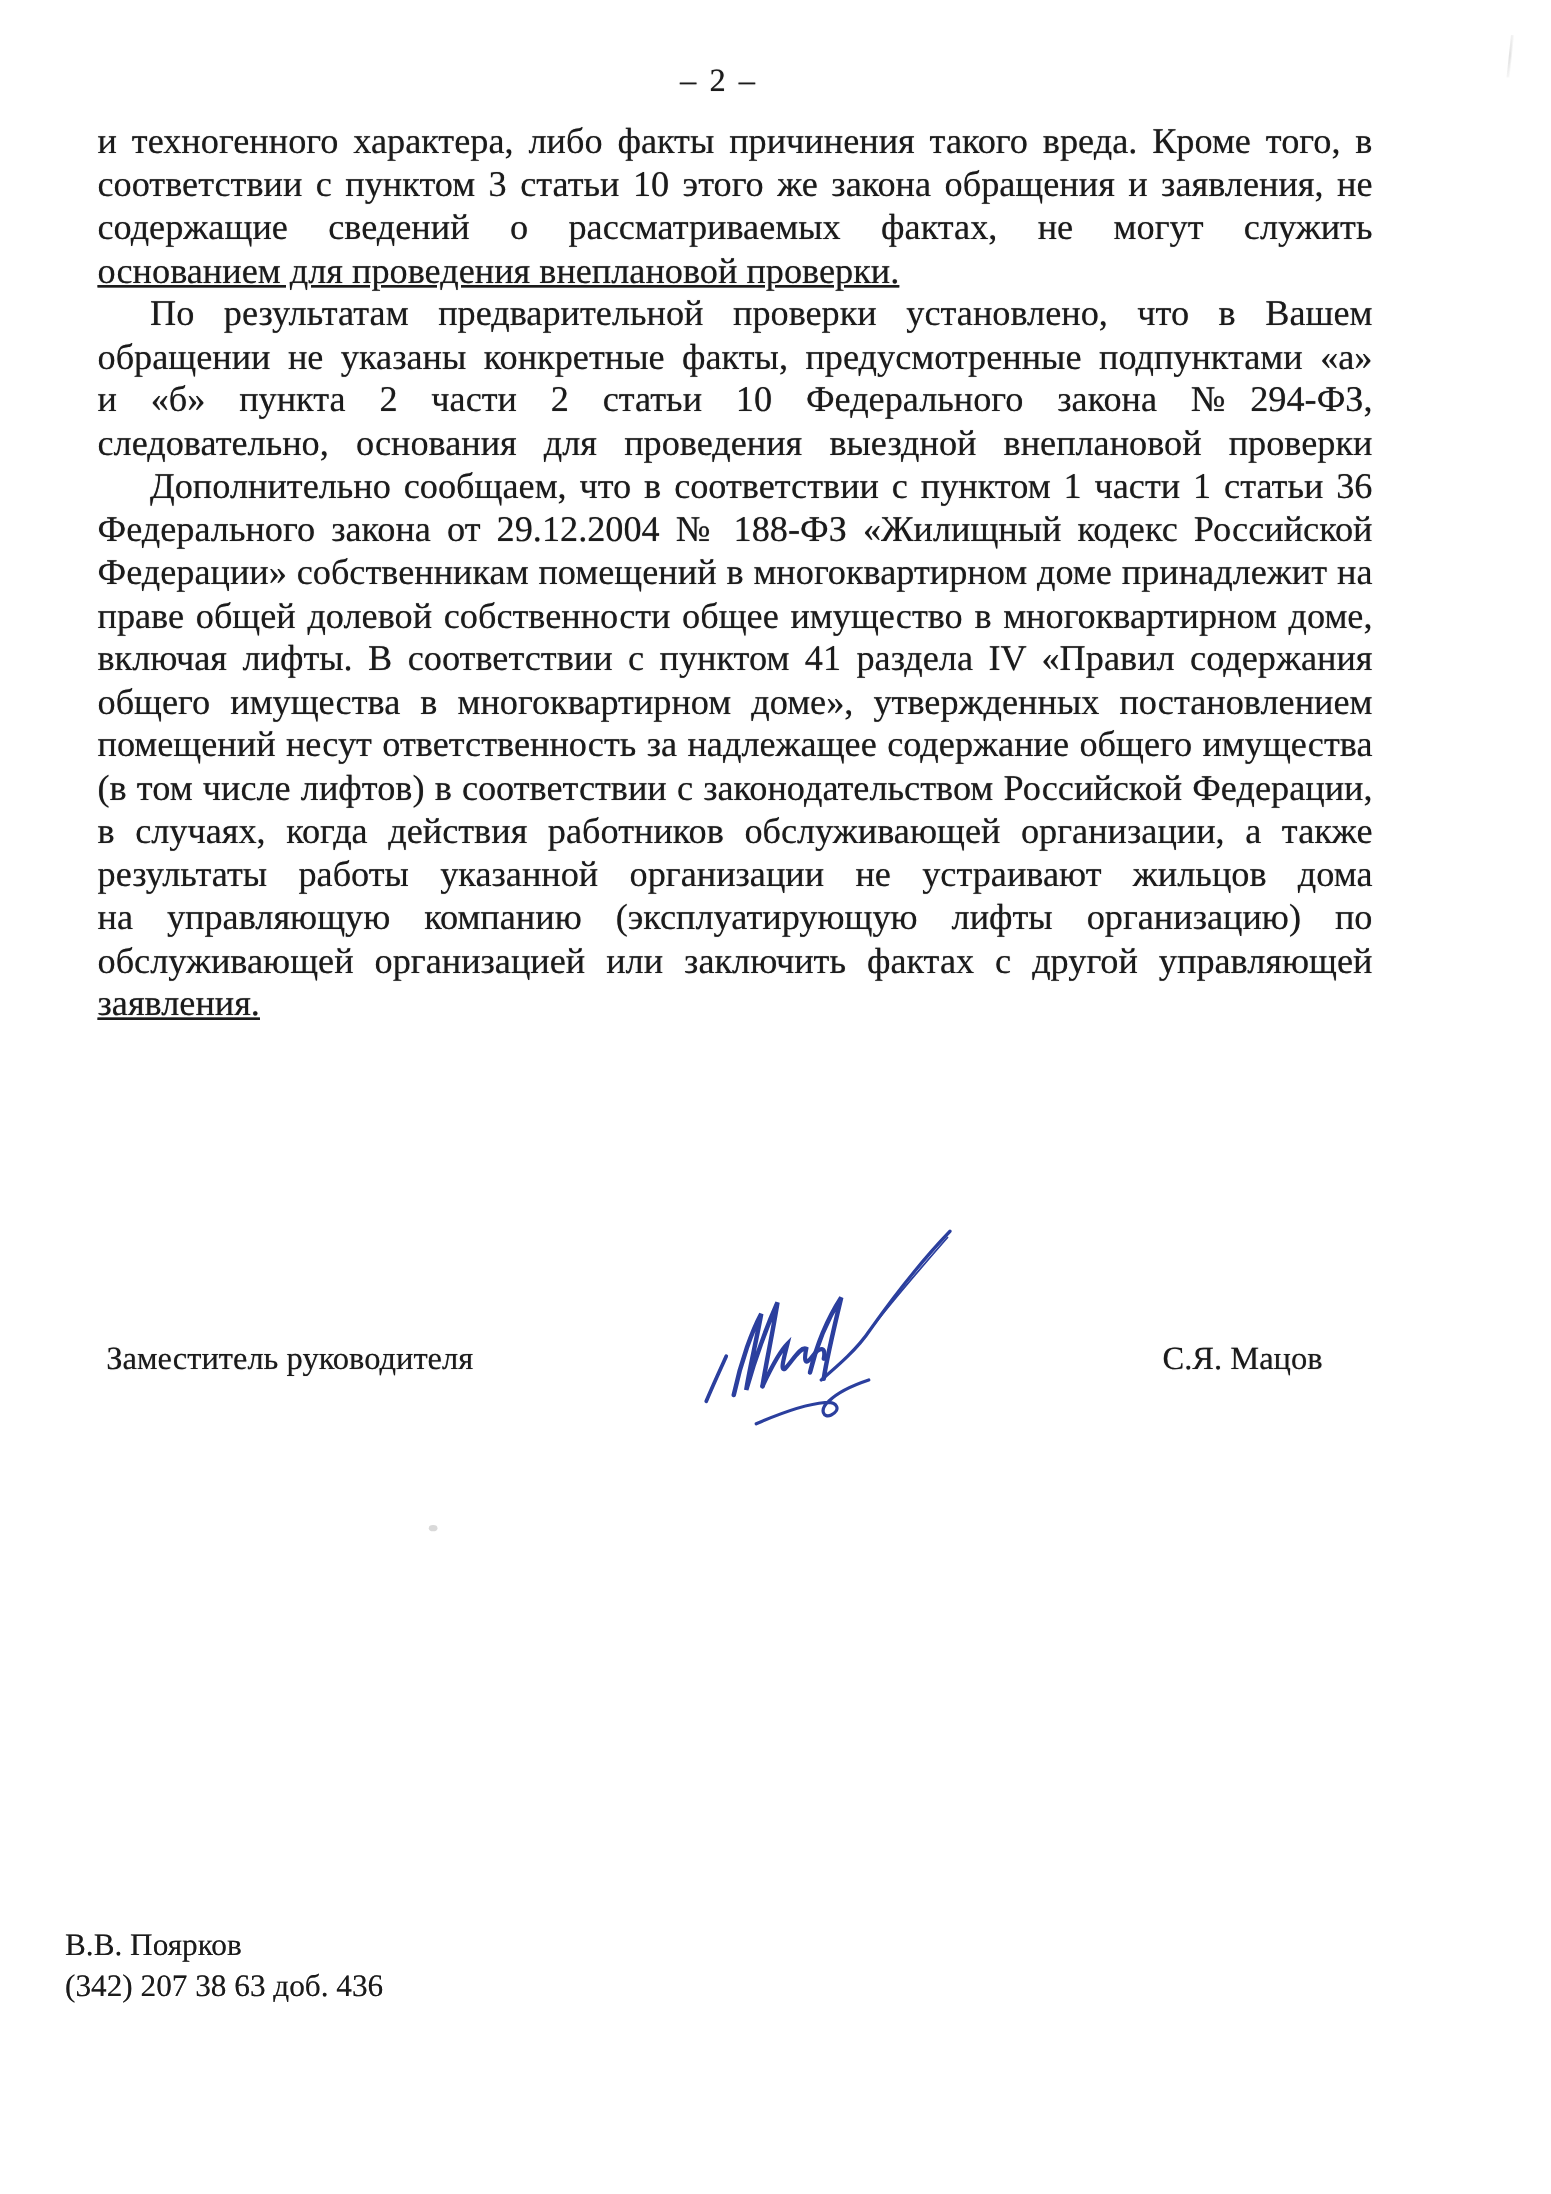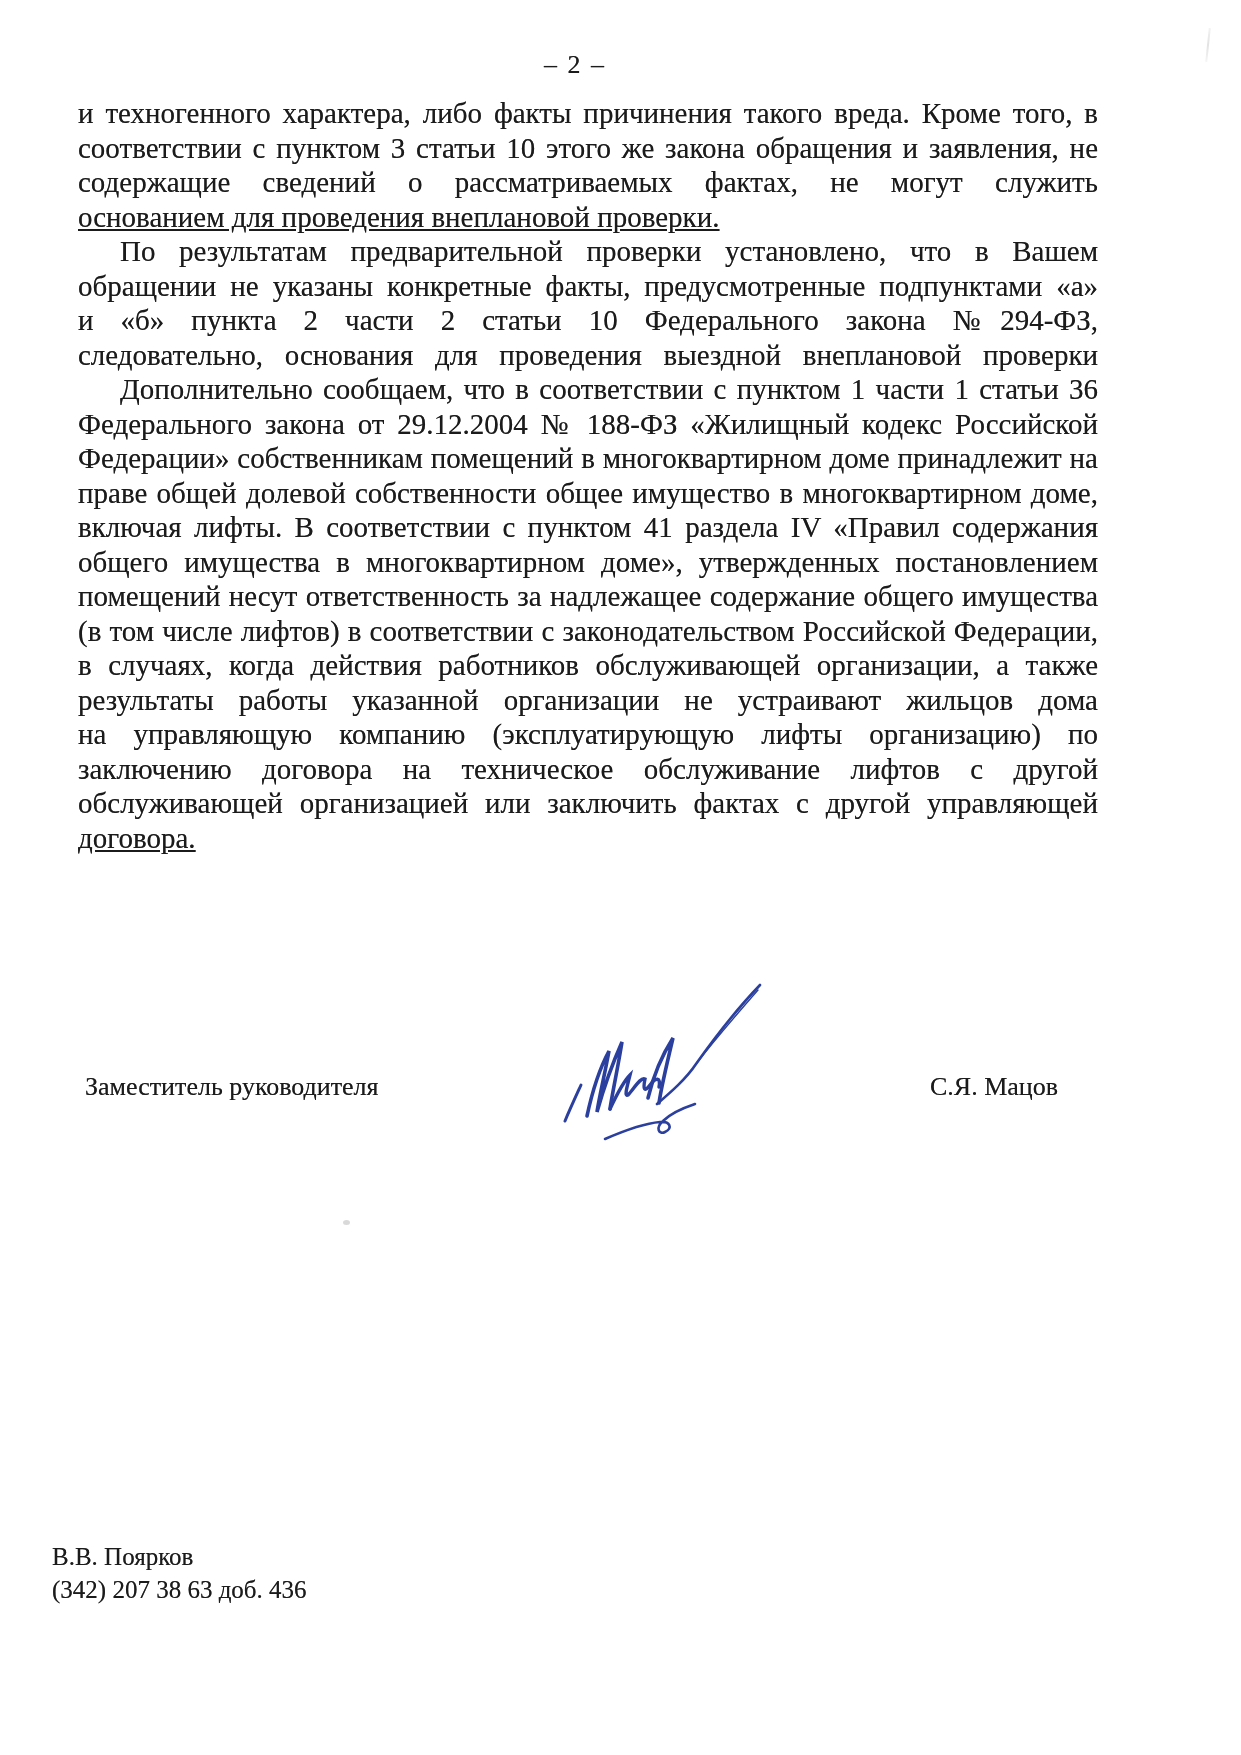--- a/index.html
+++ b/index.html
@@ -118,23 +118,22 @@
       <div class="line">Федерального закона от 29.12.2004 № 188-ФЗ «Жилищный кодекс Российской</div>
       <div class="line">Федерации» собственникам помещений в многоквартирном доме принадлежит на</div>
       <div class="line">праве общей долевой собственности общее имущество в многоквартирном доме,</div>
       <div class="line">включая лифты. В соответствии с пунктом 41 раздела IV «Правил содержания</div>
       <div class="line">общего имущества в многоквартирном доме», утвержденных постановлением</div>
       <div class="line">помещений несут ответственность за надлежащее содержание общего имущества</div>
       <div class="line">(в том числе лифтов) в соответствии с законодательством Российской Федерации,</div>
       <div class="line">в случаях, когда действия работников обслуживающей организации, а также</div>
       <div class="line">результаты работы указанной организации не устраивают жильцов дома</div>
       <div class="line">на управляющую компанию (эксплуатирующую лифты организацию) по</div>
-      <div class="line">заключению договора на техническое обслуживание лифтов с другой</div>
       <div class="line">обслуживающей организацией или заключить фактах с другой управляющей</div>
-      <div class="line last">договора.</div>
+      <div class="line last">заявления.</div>
     </div>
 
   <span class="sig-title">Заместитель руководителя</span>
 
   <svg class="signature-svg" viewBox="0 0 240 190" fill="none" xmlns="http://www.w3.org/2000/svg">
 
     <path class="sig-stroke" d="M20,153 C25,141 31,128 36,117" stroke-width="3" stroke-linecap="round" stroke="#2b3f9e"></path>
 
     <path class="sig-stroke" d="M42,148 C48,120 57,96 64,83 C60,105 54,130 52,144 C59,119 69,92 77,74 C73,99 67,127 65,141" stroke-width="3.6" stroke-linecap="round" stroke="#2b3f9e"></path>
     <path class="sig-stroke" d="M65,141 C72,126 79,113 85,107 C82,119 79,129 83,127 C89,121 95,109 100,111 C98,121 99,125 105,117 C111,109 116,109 114,119" stroke-width="3.4" stroke-linecap="round" stroke="#2b3f9e"></path>

